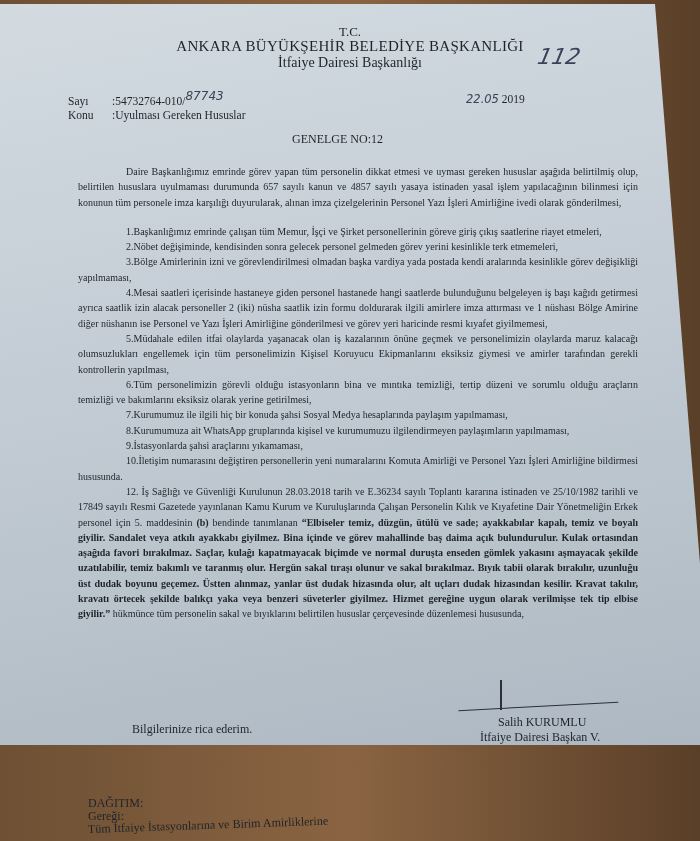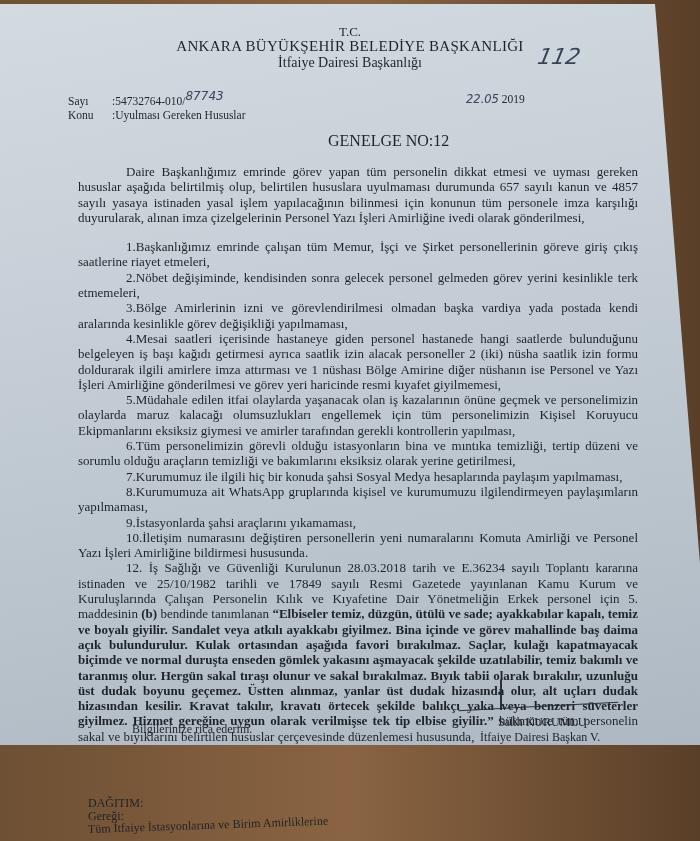--- a/index.html
+++ b/index.html
@@ -19,23 +19,23 @@
   .hdr2 { top:34px; font-size:15px; letter-spacing:0.3px; }
   .hdr3 { top:51px; font-size:14px; }
   .handnum { position:absolute; left:538px; top:40px; font-family:"DejaVu Sans", sans-serif; font-style:italic; font-size:22px; color:#3a4257; transform:skewX(-12deg); }
   .meta { position:absolute; left:68px; font-size:11.5px; }
   .meta .lbl { display:inline-block; width:44px; }
   .meta1 { top:90px; }
   .meta2 { top:105px; }
   .handref { font-family:"DejaVu Sans", sans-serif; font-style:italic; font-size:12px; color:#3a4257; position:relative; top:-5px; }
   .date { position:absolute; left:466px; top:88px; font-size:11.5px; }
   .date .hand { font-family:"DejaVu Sans", sans-serif; font-style:italic; color:#3a4257; }
-  .genelge { position:absolute; left:292px; top:128px; font-size:16px;margin-left:36px; }
+  .genelge { position:absolute; left:292px; top:128px; font-size:12px; }
   .recip { position:absolute; left:234px; top:141px; font-size:12px; }
-  .body { position:absolute; left:78px; width:560px; font-size:13px; line-height:15.3px; text-align:justify; }
+  .body { position:absolute; left:78px; width:560px; font-size:10px; line-height:15.3px; text-align:justify; }
   .p { margin:0; }
   .indent { text-indent:48px; }
   .bold { font-weight:bold; }
   .sig-line { position:absolute; left:458px; top:688px; width:160px; height:14px; border-bottom:1.5px solid #2a2f3a; transform:rotate(-3deg); }
   .sig-vert { position:absolute; left:500px; top:676px; width:1.5px; height:30px; background:#2a2f3a; }
   .signame { position:absolute; left:498px; top:711px; font-size:12px; }
   .sigtitle { position:absolute; left:480px; top:726px; font-size:12px; }
   .closing { position:absolute; left:132px; top:718px; font-size:12px; }
   .dist { position:absolute; left:88px; font-size:12px; }
   .dist1 { top:792px; }

